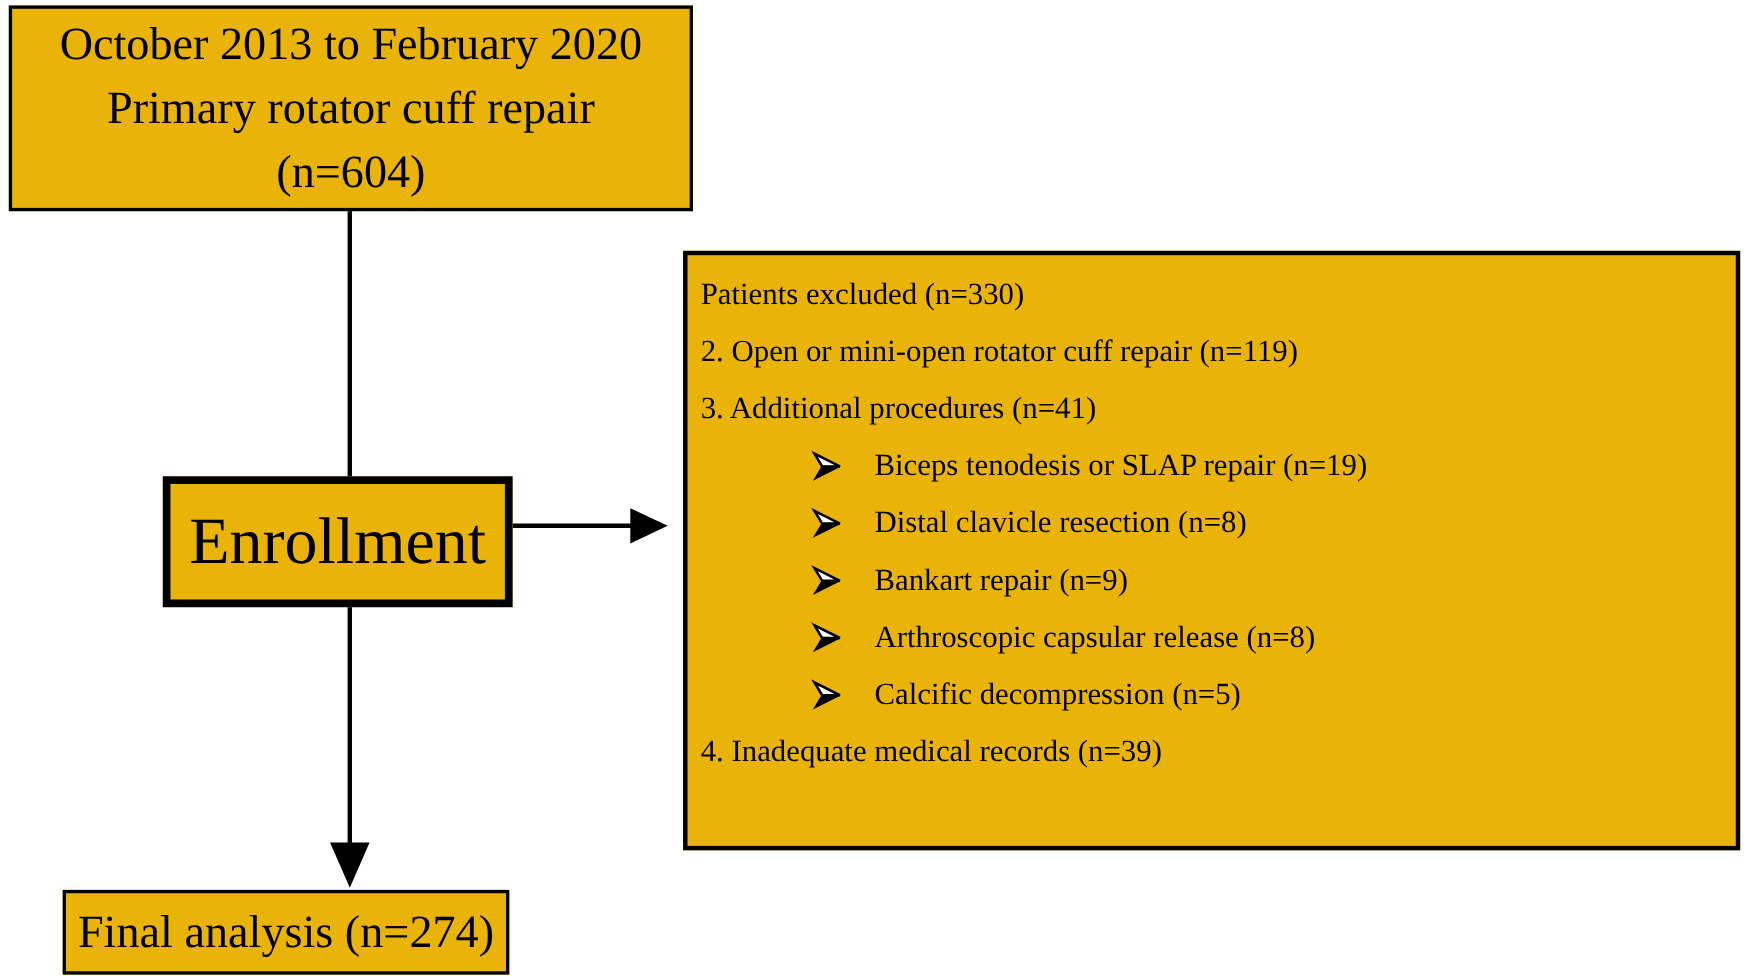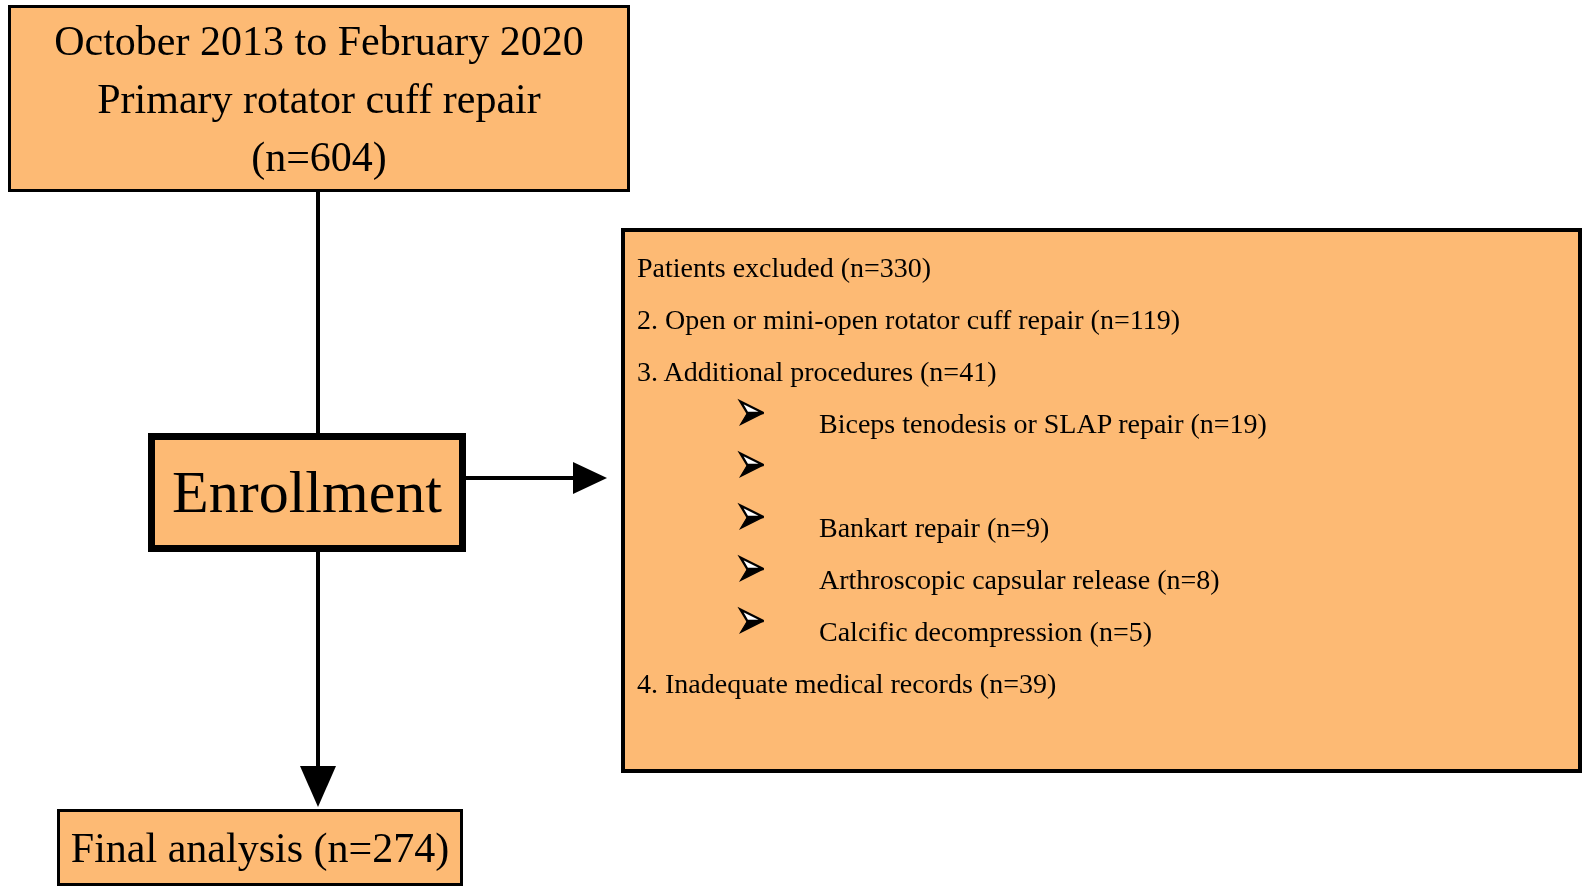--- a/index.html
+++ b/index.html
@@ -16,21 +16,21 @@
     color: #000000;
   }
   .canvas { position: absolute; inset: 0; }
   .connectors {
     position: absolute;
     left: 0; top: 0;
     z-index: 1;
   }
   .box {
     position: absolute;
-    background: #fdba74;
+    background: #eab308;
     border: 3px solid #000000;
     box-sizing: border-box;
     z-index: 2;
   }
   .source-box {
     left: 8px; top: 5px;
     width: 622px; height: 187px;
     display: flex; flex-direction: column;
     justify-content: center; align-items: center;
     text-align: center;
@@ -49,21 +49,21 @@
     border-width: 4px;
     font-size: 28px;
     padding: 10px 8px 0 12px;
   }
   .xline {
     height: 52px; line-height: 52px;
     white-space: nowrap;
   }
   .xline.sub {
     padding-left: 100px;
-    display: flex; align-items: flex-start; gap: 24px;
+    display: flex; align-items: center;
   }
   .bullet {
     width: 30px; height: 30px;
     margin-right: 28px;
     flex: 0 0 auto;
     display: inline-block;
   }
   .final-box {
     left: 57px; top: 809px;
     width: 406px; height: 77px;
@@ -103,20 +103,21 @@
         <polygon points="3,3 23,13 9,13" fill="#ffffff" stroke="#000000" stroke-width="2"></polygon>
         <polygon points="9,13 23,13 3,23" fill="#000000" stroke="#000000" stroke-width="1"></polygon>
       </svg>
       <span>Biceps tenodesis or SLAP repair (n=19)</span>
     </div>
     <div class="xline sub">
       <svg class="bullet" viewBox="0 0 26 26">
         <polygon points="3,3 23,13 9,13" fill="#ffffff" stroke="#000000" stroke-width="2"></polygon>
         <polygon points="9,13 23,13 3,23" fill="#000000" stroke="#000000" stroke-width="1"></polygon>
       </svg>
+      <span>Distal clavicle resection (n=8)</span>
     </div>
     <div class="xline sub">
       <svg class="bullet" viewBox="0 0 26 26">
         <polygon points="3,3 23,13 9,13" fill="#ffffff" stroke="#000000" stroke-width="2"></polygon>
         <polygon points="9,13 23,13 3,23" fill="#000000" stroke="#000000" stroke-width="1"></polygon>
       </svg>
       <span>Bankart repair (n=9)</span>
     </div>
     <div class="xline sub">
       <svg class="bullet" viewBox="0 0 26 26">

